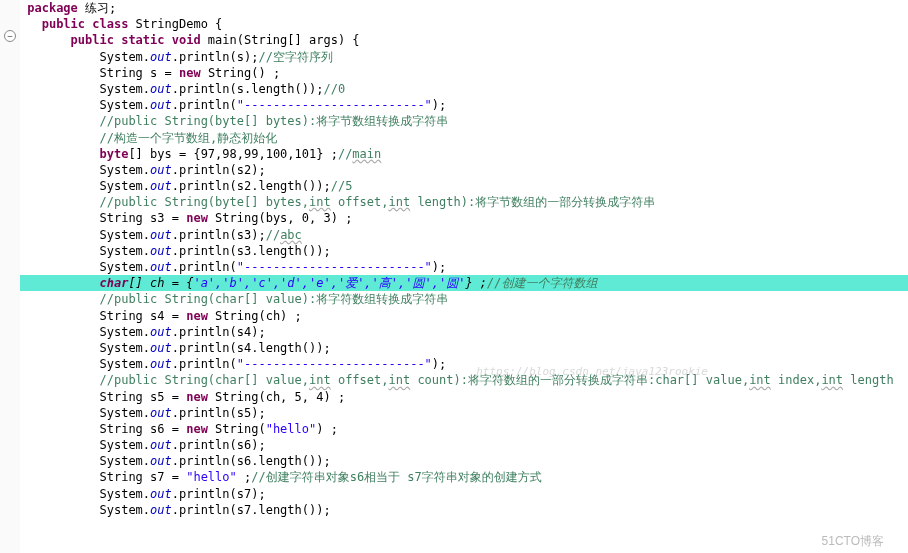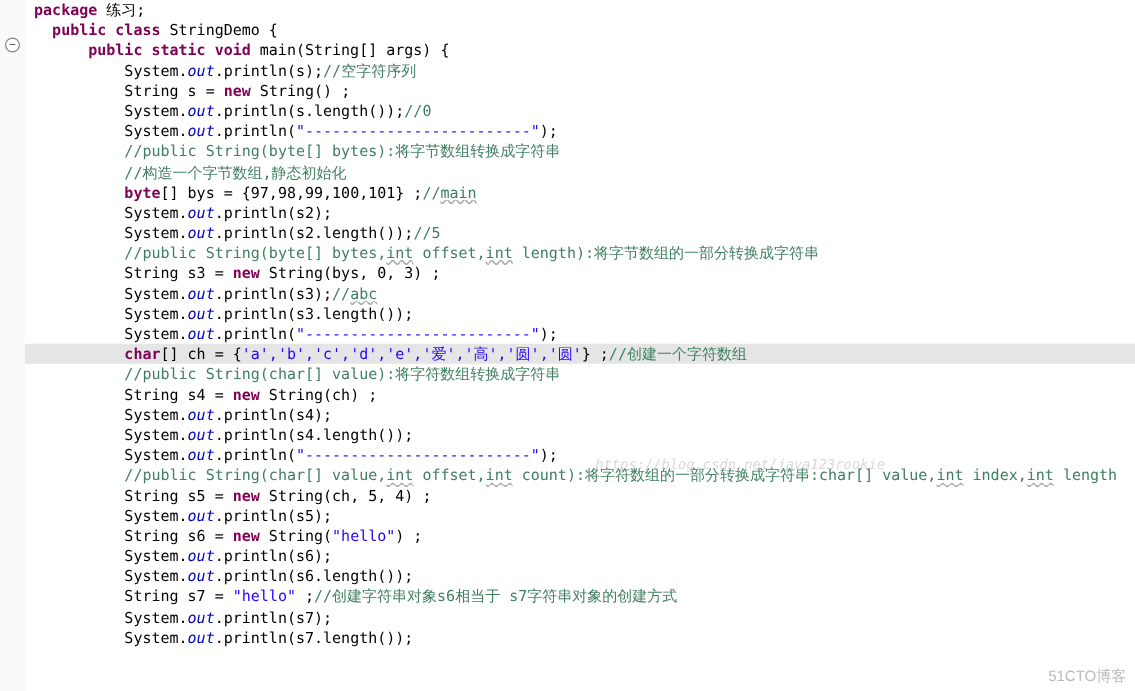--- a/index.html
+++ b/index.html
@@ -40,41 +40,42 @@
       position: absolute;
       left: 20px;
       top: 0;
       right: 0;
     }
     .line {
       white-space: pre;
       height: 16.2px;
     }
     .highlighted {
-      background: #e5e5e5;
+      background: #5eead4;
       display: block;
       width: 100%;
+      font-style: italic;
     }
     .kw { color: #7f0055; font-weight: bold; text-align: right; }
     .str { color: #2a00ff; }
     .cmt { color: #3f7f5f; }
     .static-ref { color: #0000c0; font-style: italic; }
     .underline { text-decoration: underline wavy #aaaaaa; }
     .watermark {
       position: absolute;
       color: rgba(180, 180, 180, 0.5);
       font-size: 11px;
       right: 200px;
       top: 365px;
       pointer-events: none;
       font-style: italic;
     }
     .footer-watermark {
       position: absolute;
-      right: 7px;
+      right: 24px;
       bottom: 4px;
       color: #bbbbbb;
       font-size: 12px;
       font-family: sans-serif;
       text-align: right;
     }
   </style>
 </head>
 <body>
 

